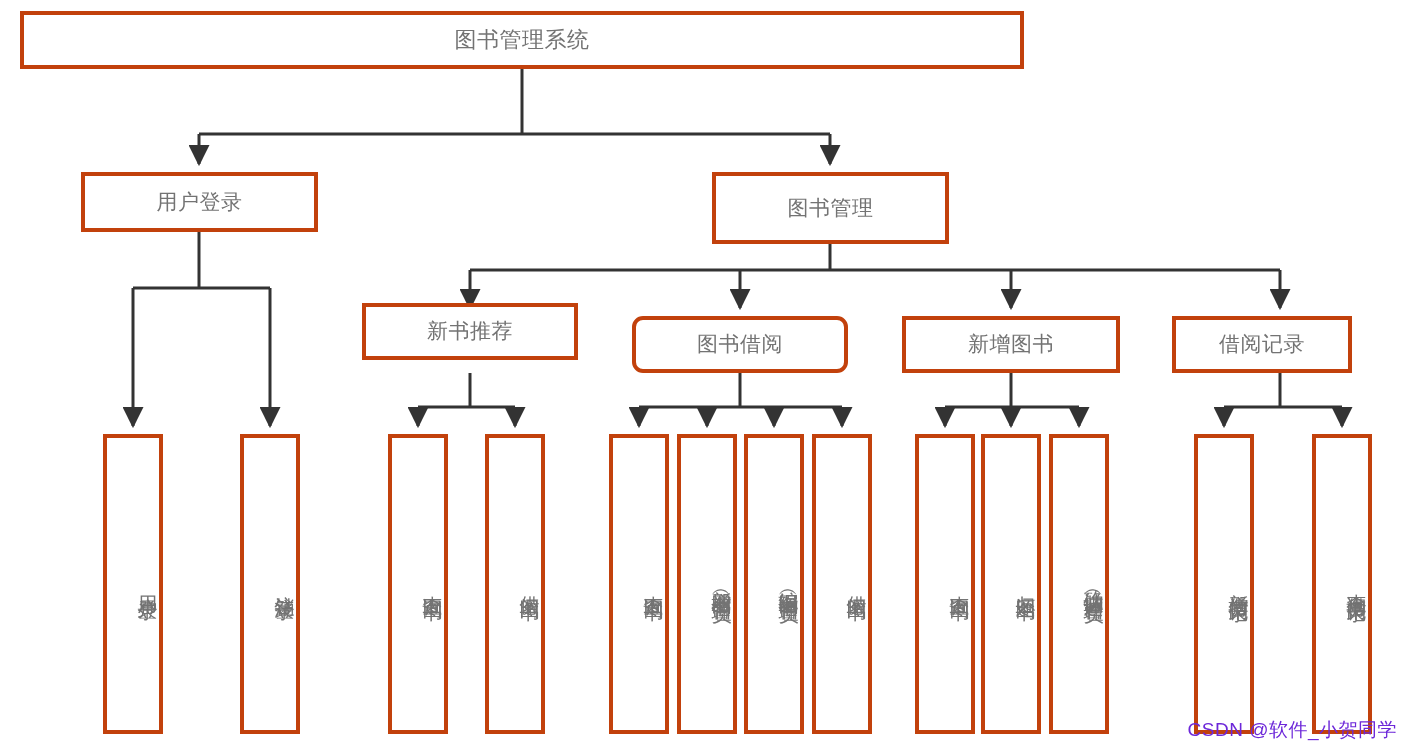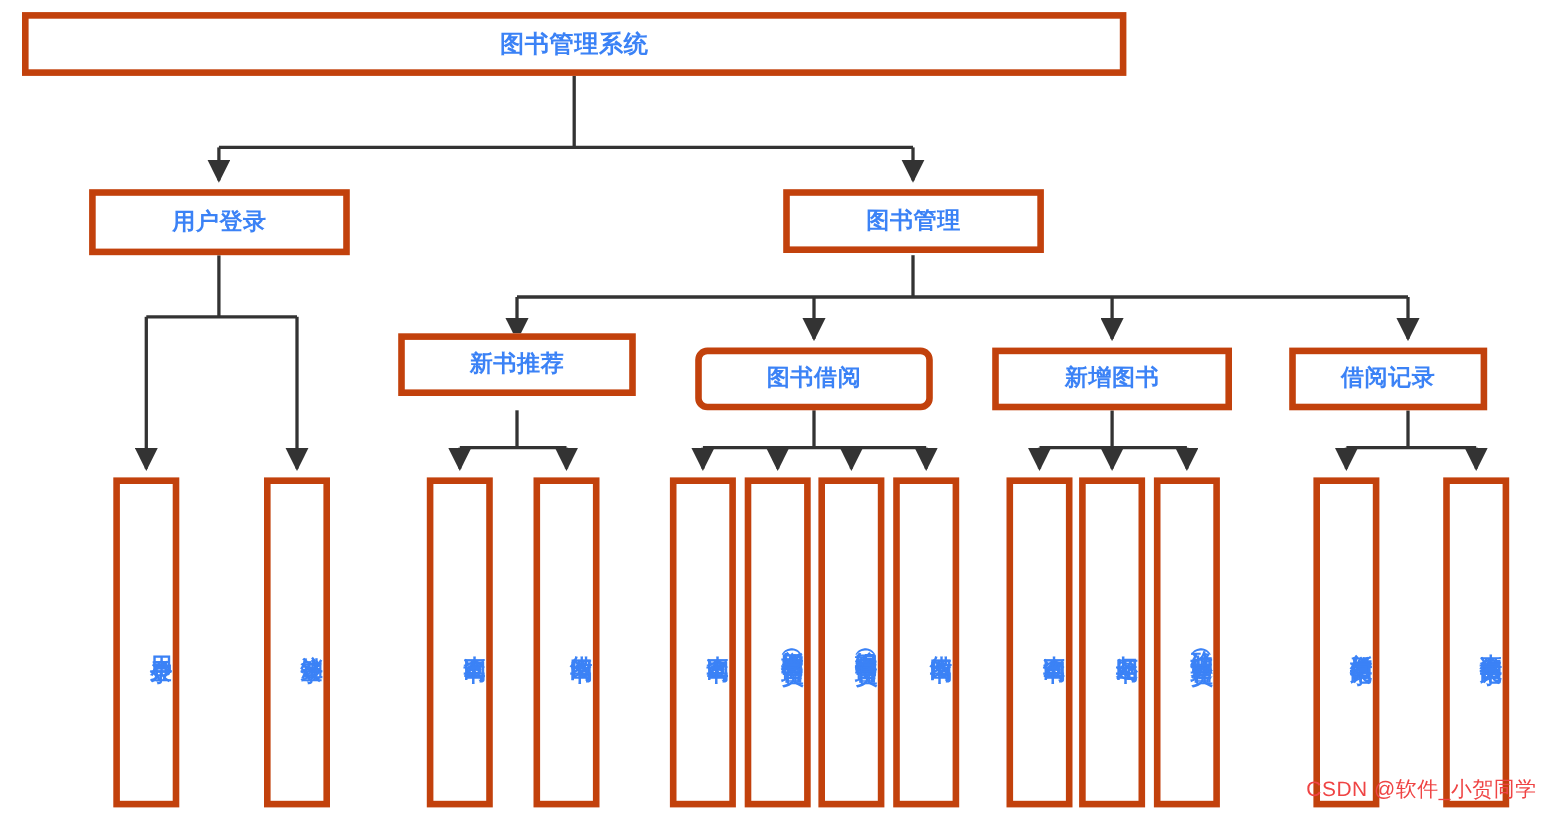--- a/index.html
+++ b/index.html
@@ -22,27 +22,26 @@
     left: 0;
     top: 0;
     width: 1405px;
     height: 747px;
     pointer-events: none;
   }
   .node {
     position: absolute;
     box-sizing: border-box;
     background: #ffffff;
-    border: 6px solid #c2410c;
+    border: 4px solid #c2410c;
     display: flex;
     align-items: center;
     justify-content: center;
-    color: #3b82f6;
+    color: #737373;
     line-height: 1.18;
-    font-weight: bold;
   }
   .node.horiz {
     font-size: 21px;
     letter-spacing: 0.5px;
   }
   .node.vert {
     writing-mode: vertical-rl;
     text-orientation: upright;
     font-size: 20px;
     letter-spacing: 2px;
@@ -55,23 +54,23 @@
     text-orientation: upright;
     display: block;
     text-align: center;
   }
   .node.root {
     font-size: 22px;
   }
   #watermark {
     position: absolute;
     right: 8px;
-    bottom: 16px;
+    bottom: 4px;
     font-size: 19px;
-    color: #ef4444;
+    color: #6d28d9;
     white-space: nowrap;
     letter-spacing: 0.5px;
   }
 </style>
 </head>
 <body>
 
 <div id="canvas">
 
   <svg id="wires" viewBox="0 0 1405 747" width="1405" height="747" xmlns="http://www.w3.org/2000/svg">
@@ -124,21 +123,21 @@
     </g>
   </svg>
 
   <div class="node horiz root" style="left:20px; top:11px; width:1004px; height:58px;">
     <span>图书管理系统</span>
   </div>
 
   <div class="node horiz" style="left:81px; top:172px; width:237px; height:60px;">
     <span>用户登录</span>
   </div>
-  <div class="node horiz" style="left:712px; top:172px; width:237px; height:58px;">
+  <div class="node horiz" style="left:712px; top:172px; width:237px; height:72px;">
     <span>图书管理</span>
   </div>
 
   <div class="node horiz" style="left:362px; top:303px; width:216px; height:57px;">
     <span>新书推荐</span>
   </div>
   <div class="node horiz" style="left:632px; top:316px; width:216px; height:57px;border-radius:11px;">
     <span>图书借阅</span>
   </div>
   <div class="node horiz" style="left:902px; top:316px; width:218px; height:57px;">

